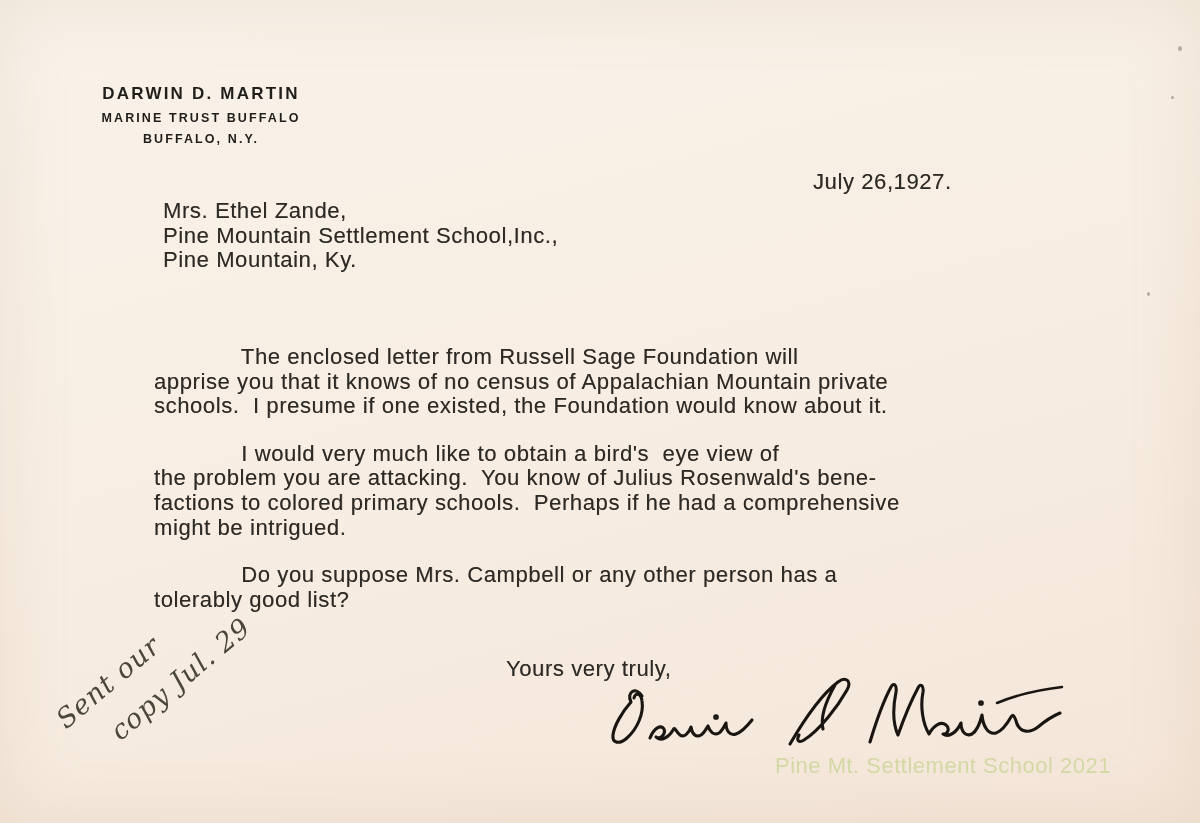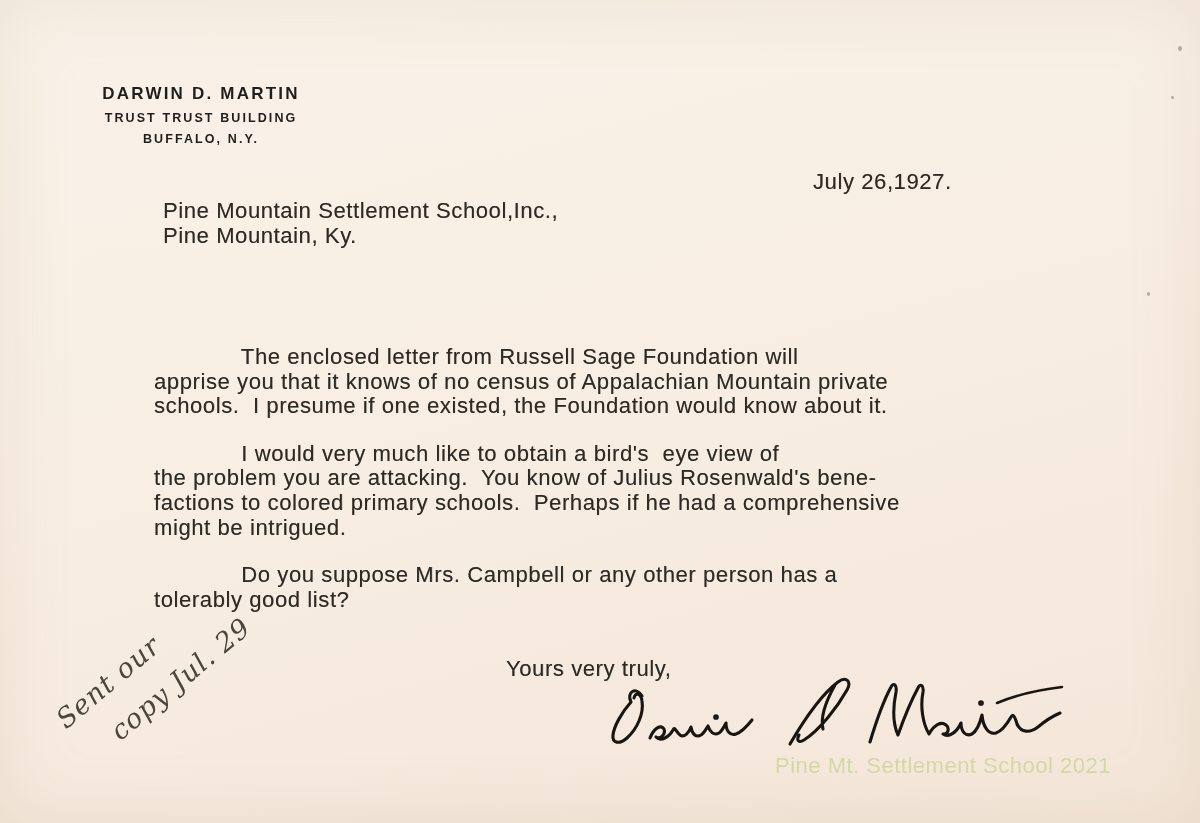--- a/index.html
+++ b/index.html
@@ -67,27 +67,28 @@
   .speck-2 { left: 1171px; top: 96px; width: 3px; height: 3px; }
   .speck-3 { left: 1147px; top: 292px; width: 3px; height: 4px; }
 </style>
 </head>
 <body>
 
 <div class="scan">
 
   <header class="letterhead">
     <div class="lh-name">DARWIN D. MARTIN</div>
-    <div class="lh-sub">TRUST TRUST BUILDING</div>
+    <div class="lh-sub">MARINE TRUST BUFFALO</div>
     <div class="lh-sub">BUFFALO, N.Y.</div>
   </header>
 
   <div class="tw date">July 26,1927.</div>
 
   <div class="recipient">
+    <div class="tw">Mrs. Ethel Zande,</div>
     <div class="tw">Pine Mountain Settlement School,Inc.,</div>
     <div class="tw">Pine Mountain, Ky.</div>
   </div>
 
 
   <div class="body-text">
     <div class="para">
       <div class="tw">             The enclosed letter from Russell Sage Foundation will</div>
       <div class="tw">apprise you that it knows of no census of Appalachian Mountain private</div>
       <div class="tw">schools.  I presume if one existed, the Foundation would know about it.</div>

